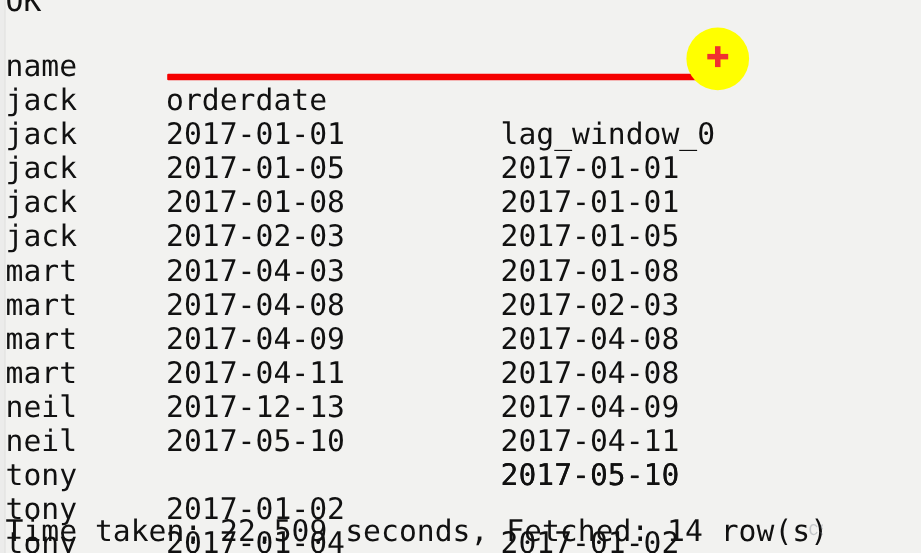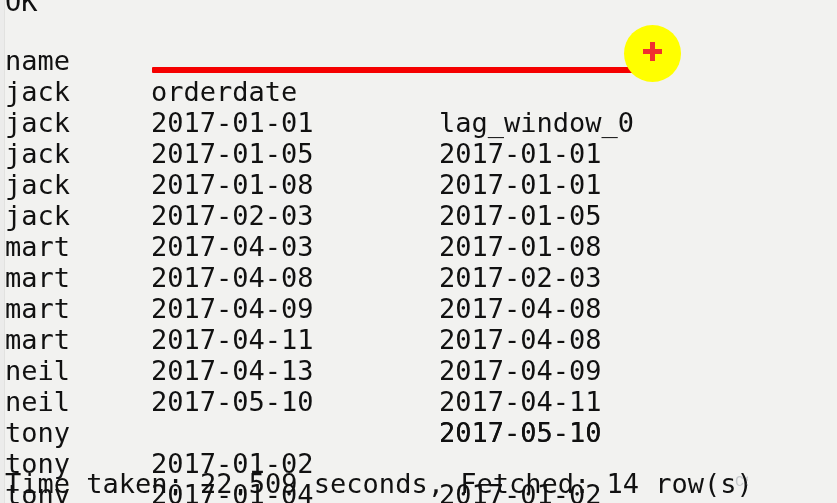--- a/index.html
+++ b/index.html
@@ -46,21 +46,21 @@
   }
   .cell {
     position: absolute;
     white-space: pre;
     color: #111111;
     font-size: 27px;
     line-height: 31px;
   }
   .col-name   { left: 5px;   }
   .col-order  { left: 151px; }
-  .col-lag    { left: 439px; }
+  .col-lag    { left: 455px; }
 
   
   #ok-line {
     position: absolute;
     left: 5px;
     top: -14px;
     font-size: 27px;
     line-height: 31px;
     color: #111111;
     white-space: pre;
@@ -183,21 +183,21 @@
       <span class="cell col-order">2017-04-09</span>
       <span class="cell col-lag">2017-04-08</span>
     </div>
     <div class="line" style="top:262px;">
       <span class="cell col-name">mart</span>
       <span class="cell col-order">2017-04-11</span>
       <span class="cell col-lag">2017-04-09</span>
     </div>
     <div class="line" style="top:293px;">
       <span class="cell col-name">mart</span>
-      <span class="cell col-order">2017-04-13</span>
+      <span class="cell col-order">2017-12-13</span>
       <span class="cell col-lag">2017-04-11</span>
     </div>
     <div class="line" style="top:324px;">
       <span class="cell col-name">neil</span>
       <span class="cell col-order">2017-05-10</span>
       <span class="cell col-lag">2017-05-10</span>
     </div>
     <div class="line" style="top:355px;">
       <span class="cell col-name">neil</span>
       <span class="cell col-lag">2017-05-10</span>

